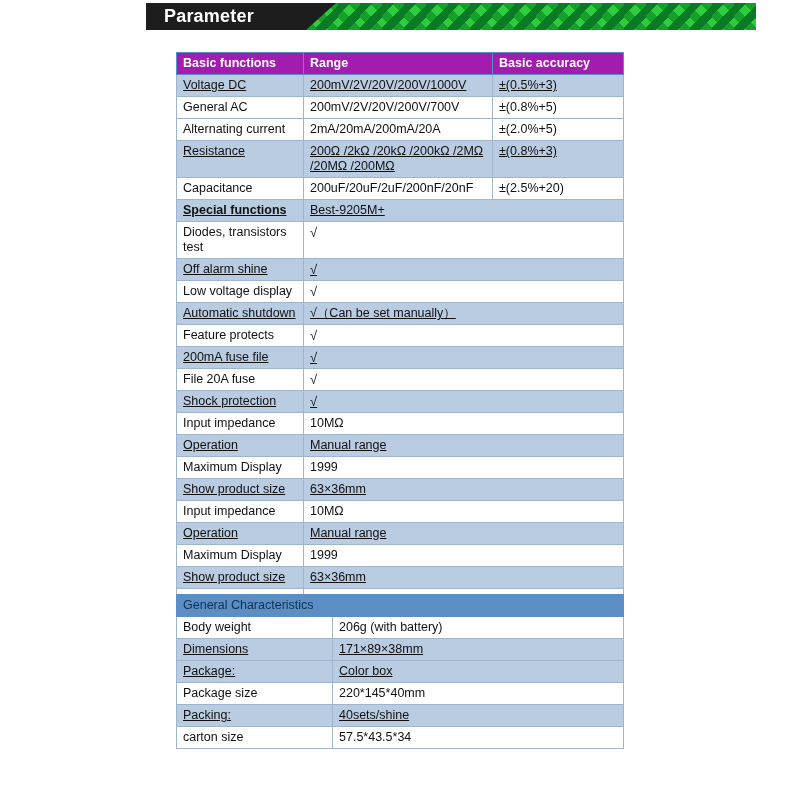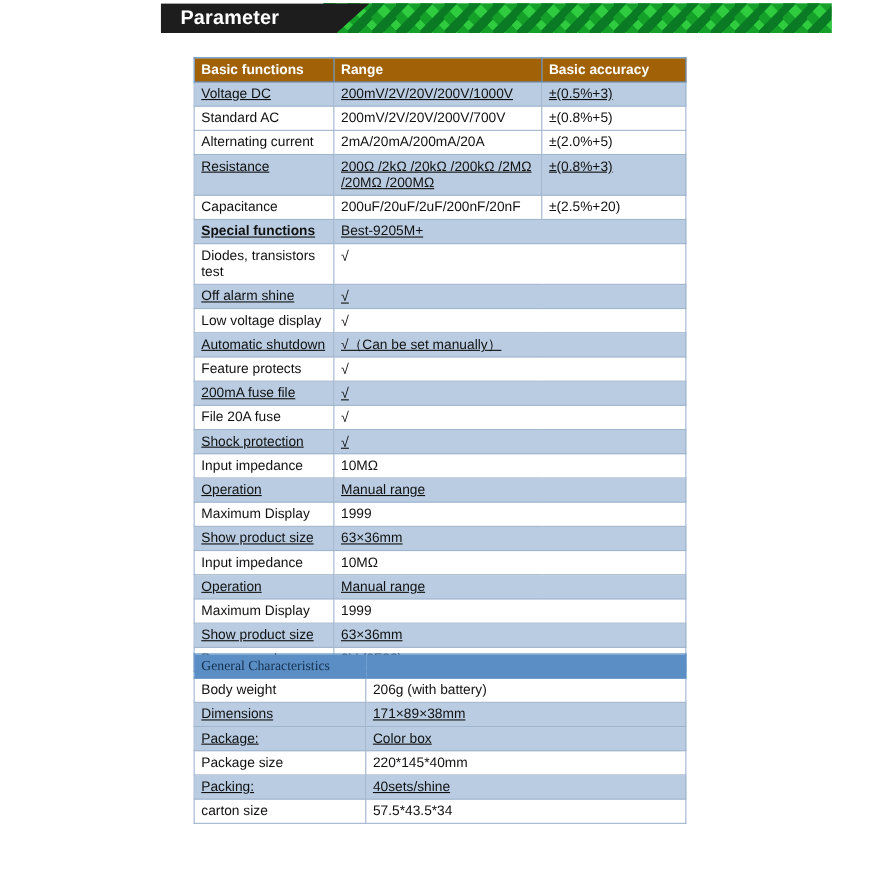--- a/index.html
+++ b/index.html
@@ -94,21 +94,21 @@
   #table-basic {
     left: 176px;
     top: 52px;
     width: 447px;
   }
   #table-basic .c1 { width: 127px; }
   #table-basic .c2 { width: 189px; }
   #table-basic .c3 { width: 131px; }
 
   #table-basic tr.head-row > td {
-    background: #a16207;
+    background: #a21caf;
     color: #ffffff;
     font-weight: bold;
     border-color: #5b8ec4;
     padding-top: 3px;
     padding-bottom: 3px;
   }
   #table-basic td.bold-label {
     font-weight: bold;
   }
 
@@ -117,21 +117,20 @@
     left: 176px;
     top: 594px;
     width: 447px;
   }
   #table-general .g1 { width: 156px; }
   #table-general .g2 { width: 291px; }
   #table-general tr.head-row > td {
     background: #5b8ec4;
     color: #14304f;
     border-color: #5b8ec4;
-    font-family: Liberation Serif, serif;
   }
   .chk { font-size: 13px; }
 </style>
 </head>
 <body>
 
 <div class="banner">
   <div class="banner-green"></div>
   <div class="banner-black"></div>
   <div class="banner-title">Parameter</div>
@@ -148,21 +147,21 @@
         <td>Basic functions</td>
         <td>Range</td>
         <td>Basic accuracy</td>
       </tr>
       <tr class="shaded">
         <td>Voltage DC</td>
         <td>200mV/2V/20V/200V/1000V</td>
         <td>±(0.5%+3)</td>
       </tr>
       <tr>
-        <td>Standard AC</td>
+        <td>General AC</td>
         <td>200mV/2V/20V/200V/700V</td>
         <td>±(0.8%+5)</td>
       </tr>
       <tr>
         <td>Alternating current</td>
         <td>2mA/20mA/200mA/20A</td>
         <td>±(2.0%+5)</td>
       </tr>
       <tr class="shaded">
         <td>Resistance</td>

